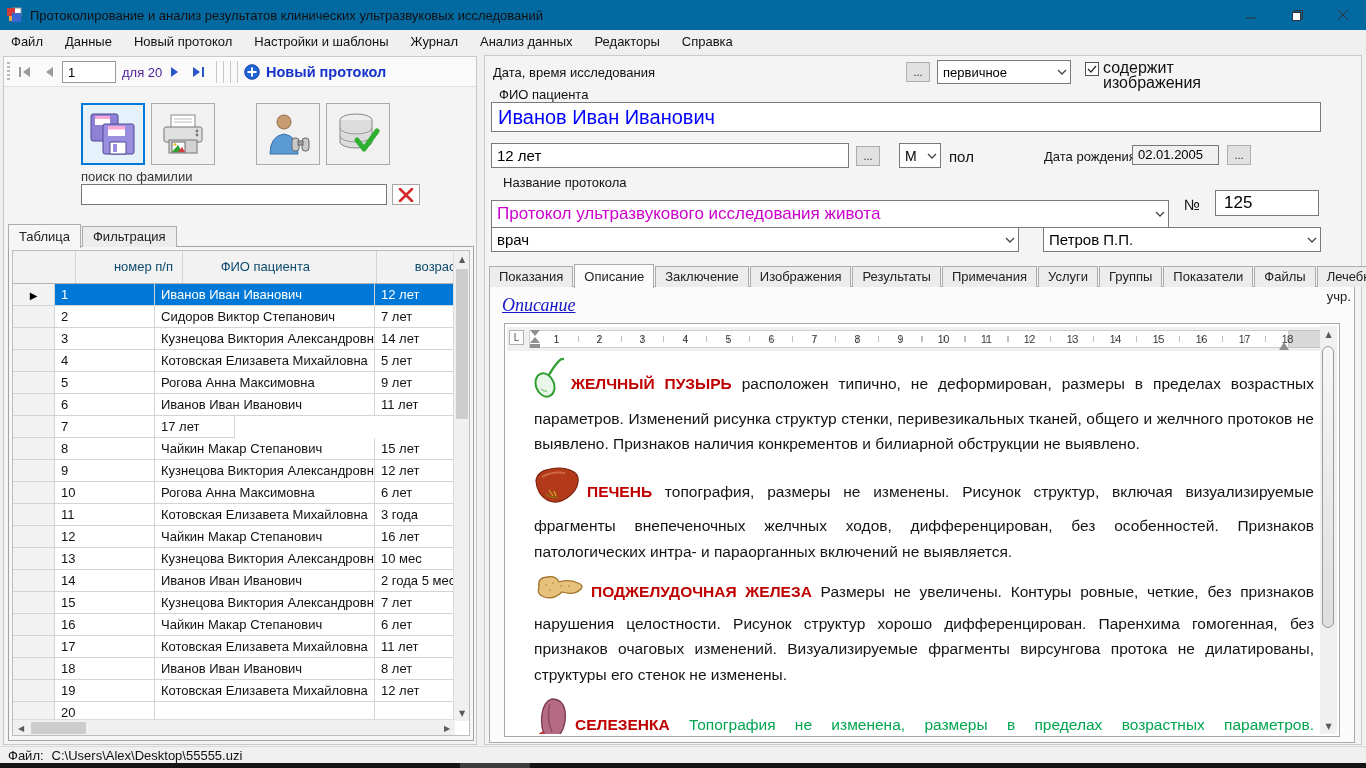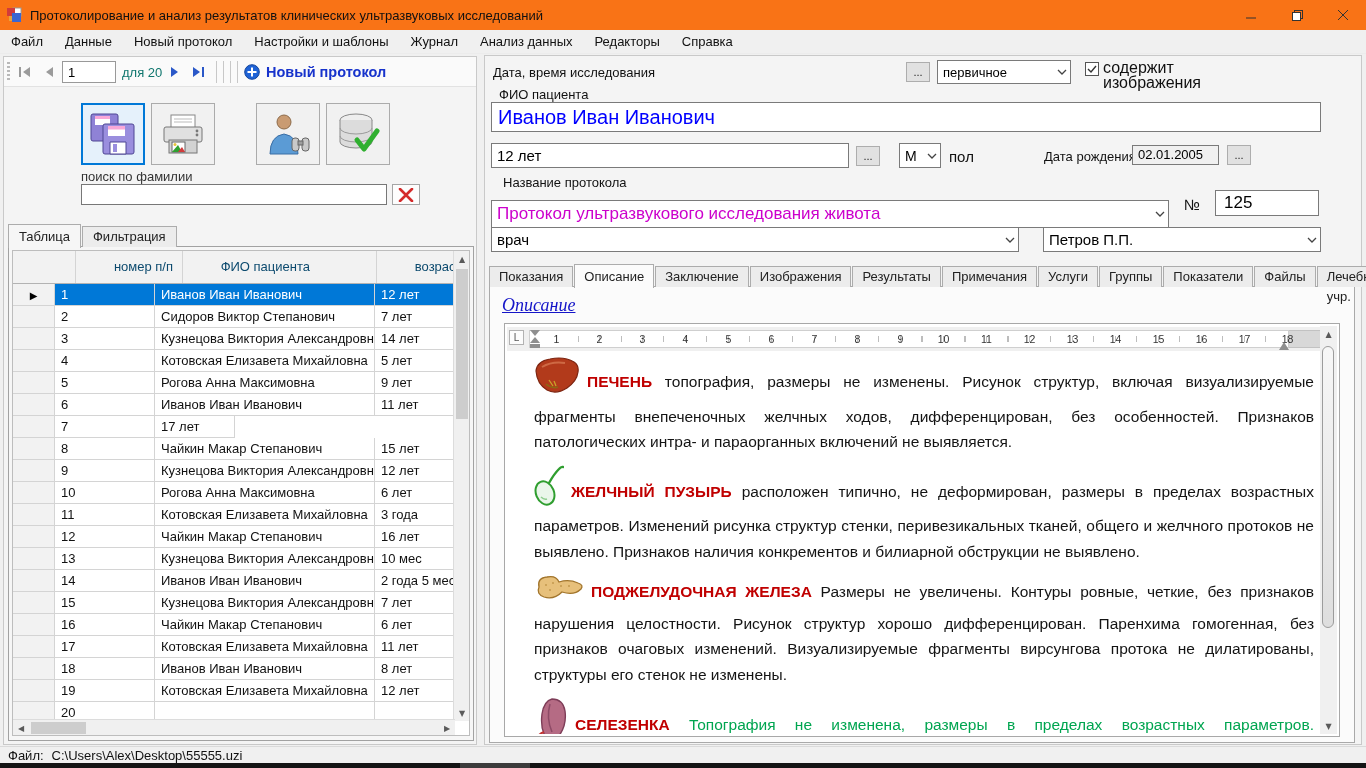--- a/index.html
+++ b/index.html
@@ -1,41 +1,41 @@
 <!DOCTYPE html>
 <html><head>
 <meta charset="utf-8">
 <style>
   * { margin:0; padding:0; box-sizing:border-box; }
   html,body { width:1366px; height:768px; overflow:hidden; }
   body { font-family:"Liberation Sans","DejaVu Sans",sans-serif; background:#f0f0f0; }
   .window { position:relative; width:1366px; height:768px; background:#f0f0f0; overflow:hidden; }
 
   
-  .titlebar { position:absolute; left:0; top:0; width:1366px; height:30px; background:#f97316; display:flex; align-items:center; }
+  .titlebar { position:absolute; left:0; top:0; width:1366px; height:30px; background:#0369a1; display:flex; align-items:center; }
   .appicon { margin-left:6px; width:18px; height:18px; display:inline-flex; align-items:center; }
   .title { margin-left:6px; font-size:13px; color:#111; }
   .wctrl { position:absolute; right:0; top:0; height:30px; display:flex; }
   .wbtn { width:46px; height:30px; display:flex; align-items:center; justify-content:center; }
 
   
   .menubar { position:absolute; left:0; top:30px; width:1366px; height:24px; background:#f0f0f0; display:flex; align-items:center; border-bottom:1px solid #ececec; }
   .menu-item { padding:0 11px; font-size:13px; line-height:22px; color:#111; cursor:default; }
 
   
   .leftgroup { position:absolute; left:3px; top:56px; width:474px; height:689px; border:1px solid #c9c9c9; background:#f4f4f4; }
   .rightgroup { position:absolute; left:484px; top:55px; width:878px; height:690px; border:1px solid #c9c9c9; background:#f4f4f4; }
 
   
   .toolstrip { position:absolute; left:0; top:0; width:472px; height:30px; background:#fafafa; border-bottom:1px solid #e2e2e2; }
   .grip { position:absolute; left:3px; top:5px; width:3px; height:20px;
           background:repeating-linear-gradient(180deg,#b9b9b9 0 2px,transparent 2px 4px); }
   .navbtn { position:absolute; top:4px; width:22px; height:22px; background:transparent; border:none; display:flex; align-items:center; justify-content:center; }
   .posbox { position:absolute; left:58px; top:4px; width:54px; height:22px; border:1px solid #999; font-size:13px; padding-left:5px; font-family:inherit; }
-  .oflabel { position:absolute; left:118px; top:8px; font-size:13px; color:#0f766e; }
+  .oflabel { position:absolute; left:118px; top:8px; font-size:13px; color:#4c1d95; }
   .sep { position:absolute; top:4px; width:1px; height:22px; background:#c8c8c8; }
   .newproto { position:absolute; left:240px; top:2px; height:26px; display:flex; align-items:center; gap:6px; background:transparent; border:none; font-family:inherit; font-size:14.5px; font-weight:bold; color:#1733cc; }
 
   
   .imgbtn { position:absolute; top:46px; width:64px; height:62px; background:#f1f1f1; border:1px solid #ababab; display:flex; align-items:center; justify-content:center; }
   .imgbtn.selected { border:2px solid #0078d7; background:#e5f1fb; }
 
   .searchlabel { position:absolute; left:77px; top:112px; font-size:13px; color:#333; }
   .searchbox { position:absolute; left:77px; top:127px; width:306px; height:21px; border:1px solid #777; font-size:13px; padding-left:4px; font-family:inherit; }
   .clearbtn { position:absolute; left:388px; top:127px; width:28px; height:21px; background:#fdfdfd; border:1px solid #a5a5a5; display:flex; align-items:center; justify-content:center; }
@@ -512,31 +512,31 @@
                   <polygon points="0,0 10,0 5,6" fill="#8f8f8f"></polygon>
                   <polygon points="5,7 10,13 0,13" fill="#8f8f8f"></polygon>
                   <rect x="0" y="14" width="10" height="4" fill="#8f8f8f"></rect>
                 </svg></div>
             <div class="marker-right"><svg width="10" height="8">
                   <polygon points="5,0 10,8 0,8" fill="#8f8f8f"></polygon>
                 </svg></div>
           </div>
         </div>
         <div class="docbody">
+            <div class="para"><span class="org-icon gallbladder-icon"><svg width="30" height="42" viewBox="0 0 30 42">
+                  <ellipse cx="11" cy="29" rx="9" ry="12" transform="rotate(-22 11 29)" fill="#eaf6ea" stroke="#2f9e2f" stroke-width="2"></ellipse>
+                  <path d="M15 19 Q20 10 25 5 Q27 2.5 29 3" fill="none" stroke="#2f9e2f" stroke-width="2.4" stroke-linecap="round"></path>
+                  <path d="M7 33 q3 3 6 2" stroke="#8fce8f" stroke-width="1.5" fill="none"></path>
+                </svg></span><span class="org-head">ЖЕЛЧНЫЙ ПУЗЫРЬ </span><span class="seg" style="color: rgb(20, 20, 20);">расположен типично, не деформирован, размеры в пределах возрастных параметров. Изменений рисунка структур стенки, перивезикальных тканей, общего и желчного протоков не выявлено. Признаков наличия конкрементов и билиарной обструкции не выявлено. </span></div>
             <div class="para"><span class="org-icon liver-icon"><svg width="46" height="40" viewBox="0 0 46 40">
                   <path d="M2 15 Q3 5 16 3 Q30 0 40 6 Q45 9 44 16 Q43 25 33 32 Q22 39 13 34 Q3 28 2 15 Z" fill="#b23a1b" stroke="#7c2410" stroke-width="1.2"></path>
                   <path d="M8 11 Q18 5 31 7" stroke="#d4764f" stroke-width="2" fill="none" opacity="0.8"></path>
                   <path d="M12 28 q6 5 12 3" stroke="#8a6a14" stroke-width="1.6" fill="none"></path>
                   <path d="M15 24 l4 6 M20 25 l2 5" stroke="#caa32a" stroke-width="1.3"></path>
                 </svg></span><span class="org-head">ПЕЧЕНЬ </span><span class="seg" style="color: rgb(20, 20, 20);">топография, размеры не изменены. Рисунок структур, включая визуализируемые фрагменты внепеченочных желчных ходов, дифференцирован, без особенностей. Признаков патологических интра- и параорганных включений не выявляется. </span></div>
-            <div class="para"><span class="org-icon gallbladder-icon"><svg width="30" height="42" viewBox="0 0 30 42">
-                  <ellipse cx="11" cy="29" rx="9" ry="12" transform="rotate(-22 11 29)" fill="#eaf6ea" stroke="#2f9e2f" stroke-width="2"></ellipse>
-                  <path d="M15 19 Q20 10 25 5 Q27 2.5 29 3" fill="none" stroke="#2f9e2f" stroke-width="2.4" stroke-linecap="round"></path>
-                  <path d="M7 33 q3 3 6 2" stroke="#8fce8f" stroke-width="1.5" fill="none"></path>
-                </svg></span><span class="org-head">ЖЕЛЧНЫЙ ПУЗЫРЬ </span><span class="seg" style="color: rgb(20, 20, 20);">расположен типично, не деформирован, размеры в пределах возрастных параметров. Изменений рисунка структур стенки, перивезикальных тканей, общего и желчного протоков не выявлено. Признаков наличия конкрементов и билиарной обструкции не выявлено. </span></div>
             <div class="para"><span class="org-icon pancreas-icon"><svg width="50" height="30" viewBox="0 0 50 30">
                   <path d="M5 14 Q3 5 13 4 Q22 2 25 9 Q35 6 44 10 Q50 12 47 16 Q40 23 28 19 Q20 27 10 24 Q2 21 5 14 Z" fill="#e7c07b" stroke="#a2752c" stroke-width="1.3"></path>
                   <circle cx="12" cy="12" r="1" fill="#c59a4e"></circle>
                   <circle cx="19" cy="10" r="1" fill="#c59a4e"></circle>
                   <circle cx="16" cy="17" r="1" fill="#c59a4e"></circle>
                   <circle cx="27" cy="13" r="1" fill="#c59a4e"></circle>
                   <circle cx="35" cy="13" r="1" fill="#c59a4e"></circle>
                 </svg></span><span class="org-head">ПОДЖЕЛУДОЧНАЯ ЖЕЛЕЗА </span><span class="seg" style="color: rgb(20, 20, 20);">Размеры не увеличены. Контуры ровные, четкие, без признаков нарушения целостности. Рисунок структур хорошо дифференцирован. Паренхима гомогенная, без признаков очаговых изменений. Визуализируемые фрагменты вирсунгова протока не дилатированы, структуры его стенок не изменены. </span></div>
             <div class="para"><span class="org-icon spleen-icon"><svg width="34" height="50" viewBox="0 0 34 50">
                   <path d="M18 3 Q29 3 31 15 Q33 30 24 41 Q18 48 13 43 Q6 34 8 18 Q10 5 18 3 Z" fill="#b56b84" stroke="#7e3d58" stroke-width="1.4"></path>

